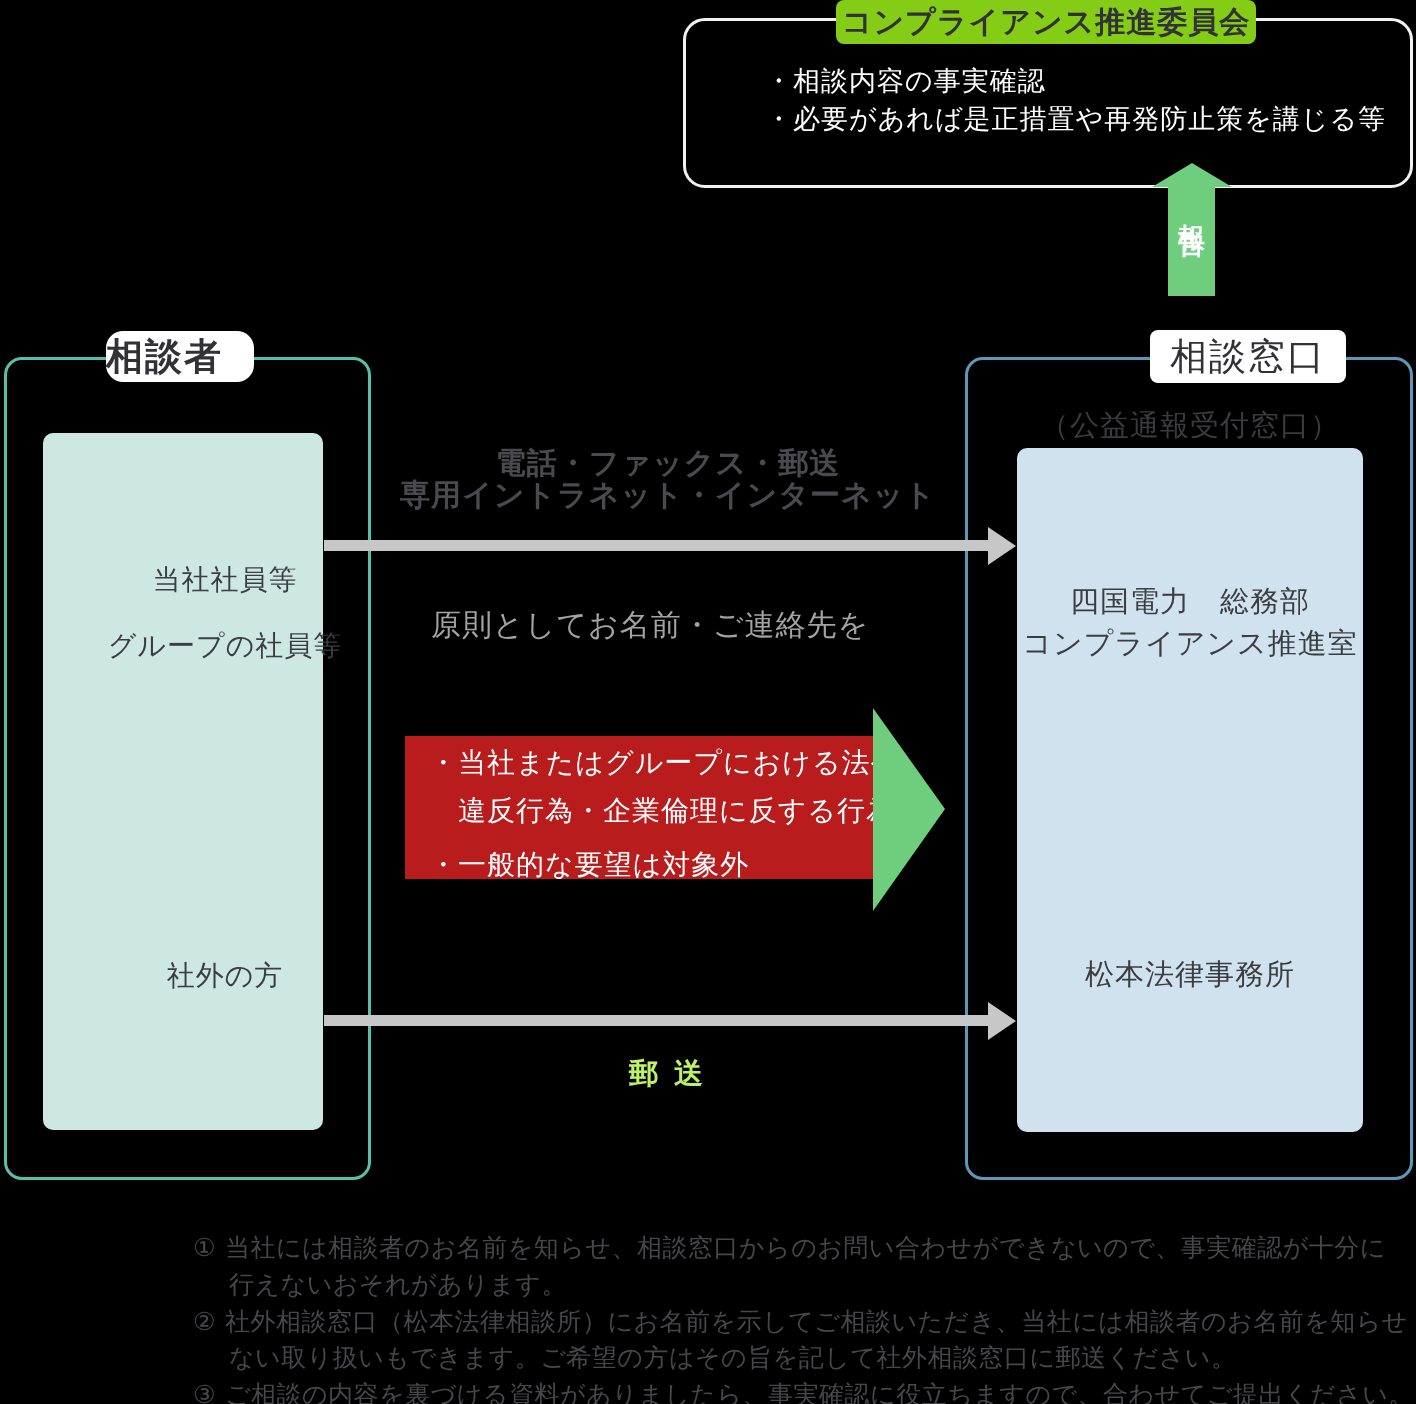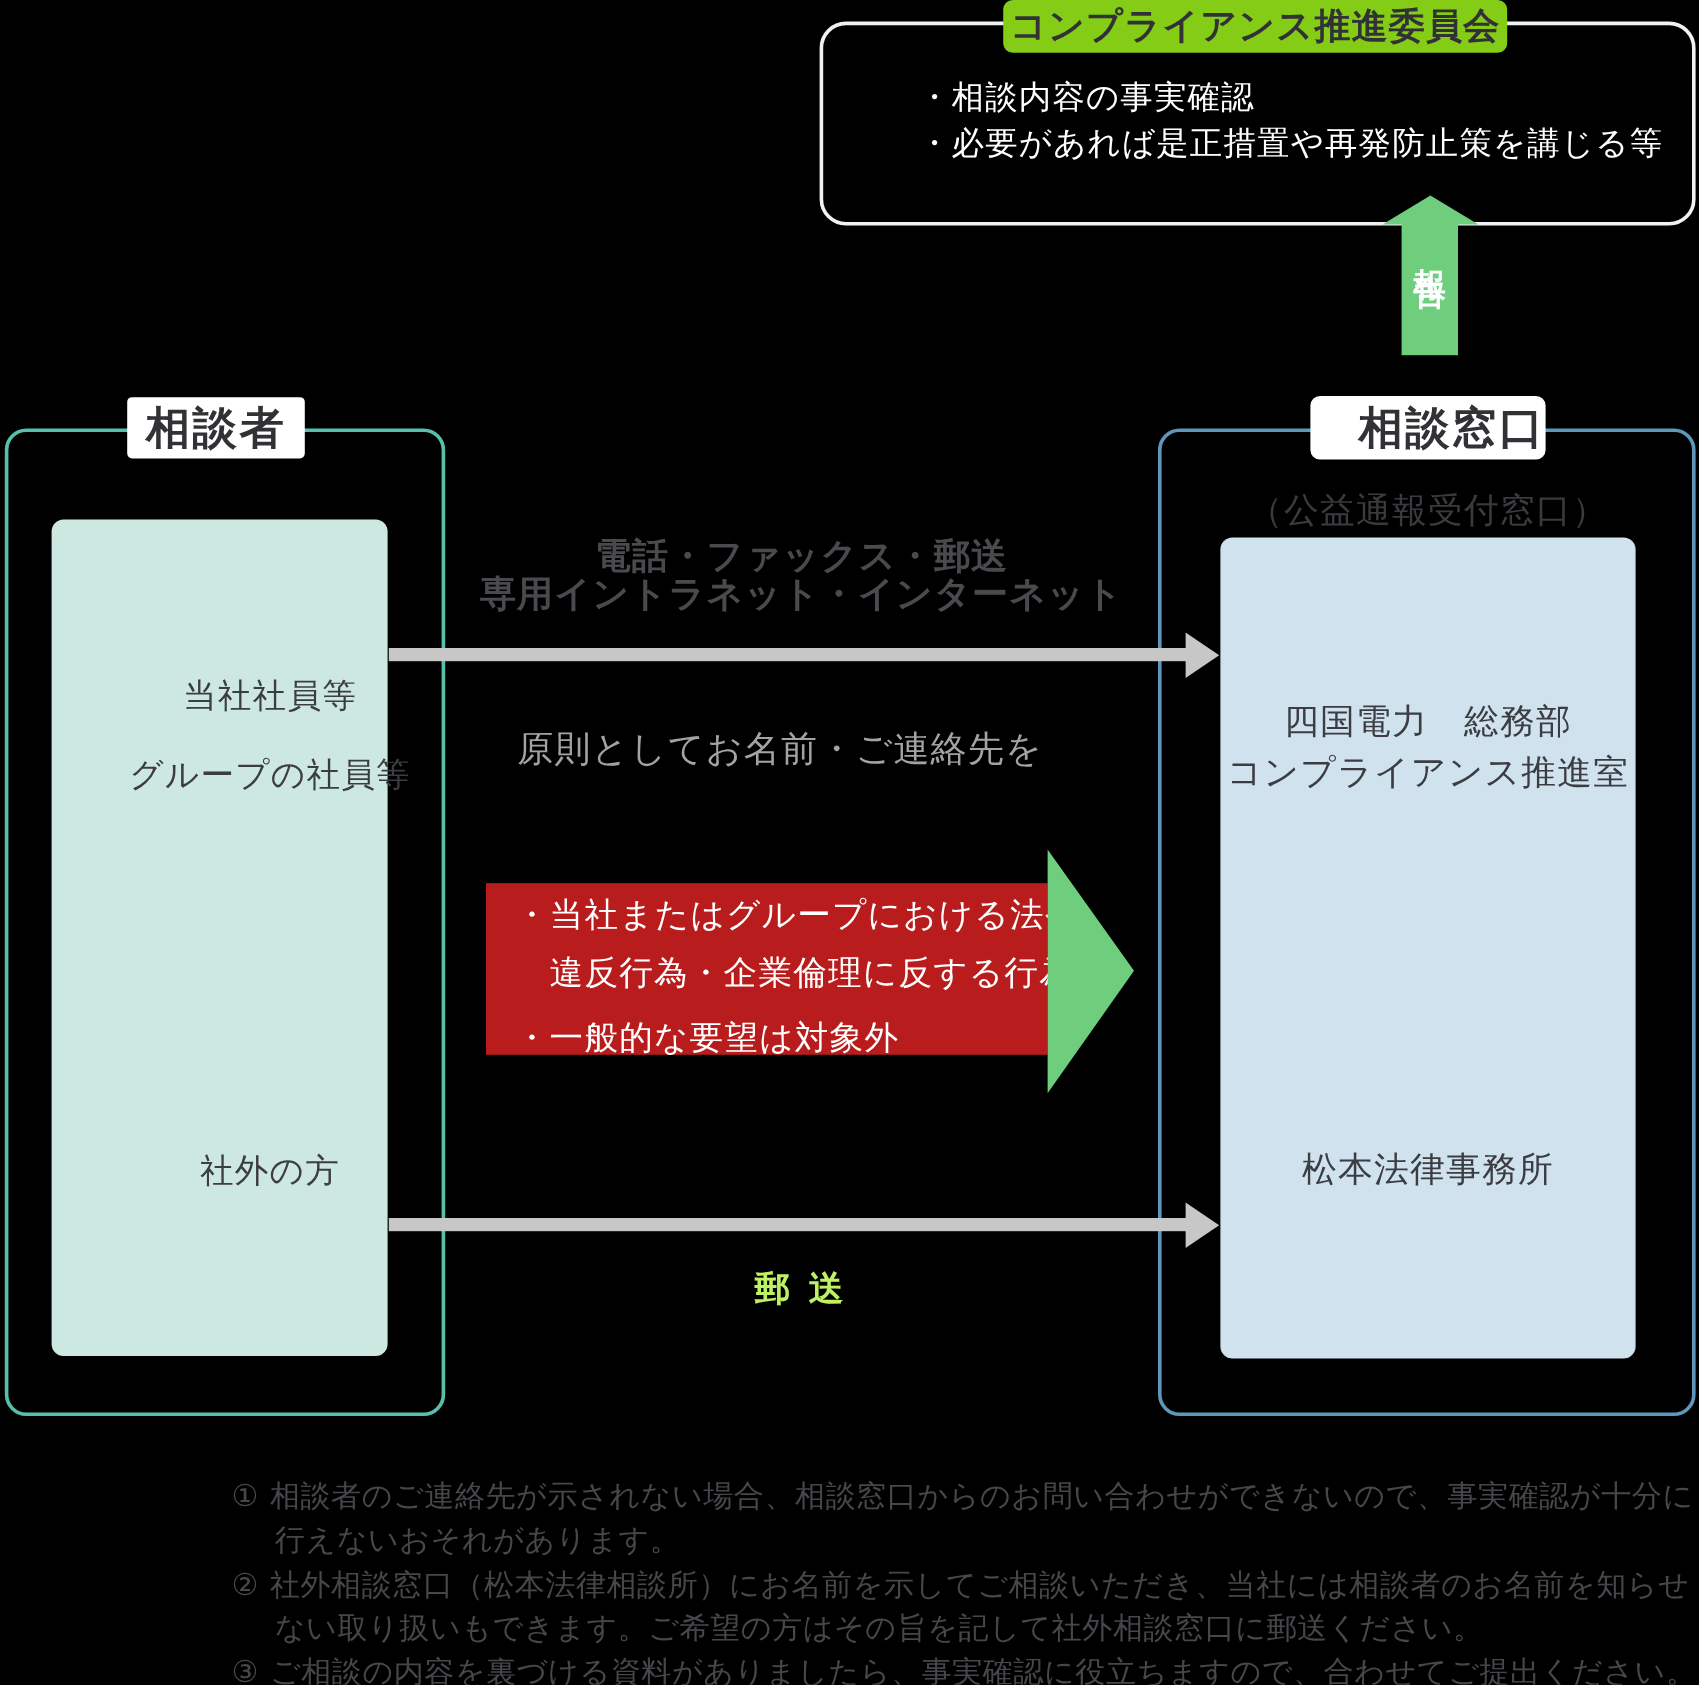--- a/index.html
+++ b/index.html
@@ -39,44 +39,44 @@
     writing-mode:vertical-rl;text-orientation:upright;
     margin-top:16px;font-size:27px;font-weight:bold;color:#fff;letter-spacing:6px;
   }
 
   
   .consulter-outer{
     left:4px;top:357px;width:361px;height:817px;
     border:3px solid #57c0ac;border-radius:18px;
   }
   .consulter-badge{
-    left:106px;top:331px;width:148px;height:51px;background:#fff;border-radius:4px;
-    display:flex;align-items:center;justify-content:center;
+    left:106px;top:331px;width:148px;height:51px;background:#fff;border-radius:17px;
+    display:flex;align-items:center;
     font-size:37px;font-weight:bold;color:#323236;letter-spacing:2px;z-index:3;
   }
   .consulter-fill{
     left:43px;top:433px;width:280px;height:697px;background:#cde8e0;border-radius:10px;
   }
   .mint-text{
     left:43px;width:280px;text-align:center;
     font-size:28px;font-weight:500;color:#3c3d42;letter-spacing:1px;z-index:2;padding-left:42px;
   }
   .mint-t1{top:561px;}
   .mint-t2{top:627px;}
   .mint-t3{top:957px;}
 
   
   .contact-outer{
     left:965px;top:357px;width:442px;height:817px;
     border:3px solid #5d97ba;border-radius:18px;
   }
   .contact-badge{
-    left:1092px;top:330px;width:196px;height:53px;background:#fff;border-radius:8px;
-    display:flex;align-items:center;justify-content:flex-end;
-    font-size:37px;font-weight:bold;color:#323236;letter-spacing:2px;z-index:3;
+    left:1150px;top:330px;width:196px;height:53px;background:#fff;border-radius:8px;
+    display:flex;align-items:center;justify-content:center;
+    font-size:37px;font-weight:normal;color:#323236;letter-spacing:2px;z-index:3;
   }
   .contact-subtitle{
     left:1017px;top:406px;width:346px;text-align:center;
     font-size:29px;font-weight:500;color:#3b3b3f;letter-spacing:1px;
   }
   .contact-fill{
     left:1017px;top:448px;width:346px;height:684px;background:#cfe2ee;border-radius:10px;
   }
   .blue-text{
     left:1017px;width:346px;text-align:center;
@@ -193,18 +193,18 @@
 </div>
 
 <div class="abs scope-body">
   <div class="scope-line scope-l1">・当社またはグループにおける法令</div>
   <div class="scope-line scope-l2">　違反行為・企業倫理に反する行為</div>
   <div class="scope-line scope-l3">・一般的な要望は対象外</div>
 </div>
 <div class="abs scope-head"></div>
 
 <div class="abs notes">
-  <div class="note-line"><span class="note-num">①</span><span>相談者のご連絡先が示されない場合、相談窓口からのお問い合わせができないので、事実確認が十分に</span></div>
+  <div class="note-line"><span class="note-num">①</span><span>当社には相談者のお名前を知らせ、相談窓口からのお問い合わせができないので、事実確認が十分に</span></div>
   <div class="note-cont">行えないおそれがあります。</div>
   <div class="note-line"><span class="note-num">②</span><span>社外相談窓口（松本法律相談所）にお名前を示してご相談いただき、当社には相談者のお名前を知らせ</span></div>
   <div class="note-cont">ない取り扱いもできます。ご希望の方はその旨を記して社外相談窓口に郵送ください。</div>
   <div class="note-line"><span class="note-num">③</span><span>ご相談の内容を裏づける資料がありましたら、事実確認に役立ちますので、合わせてご提出ください。</span></div>
 </div>
 
 </body></html>

